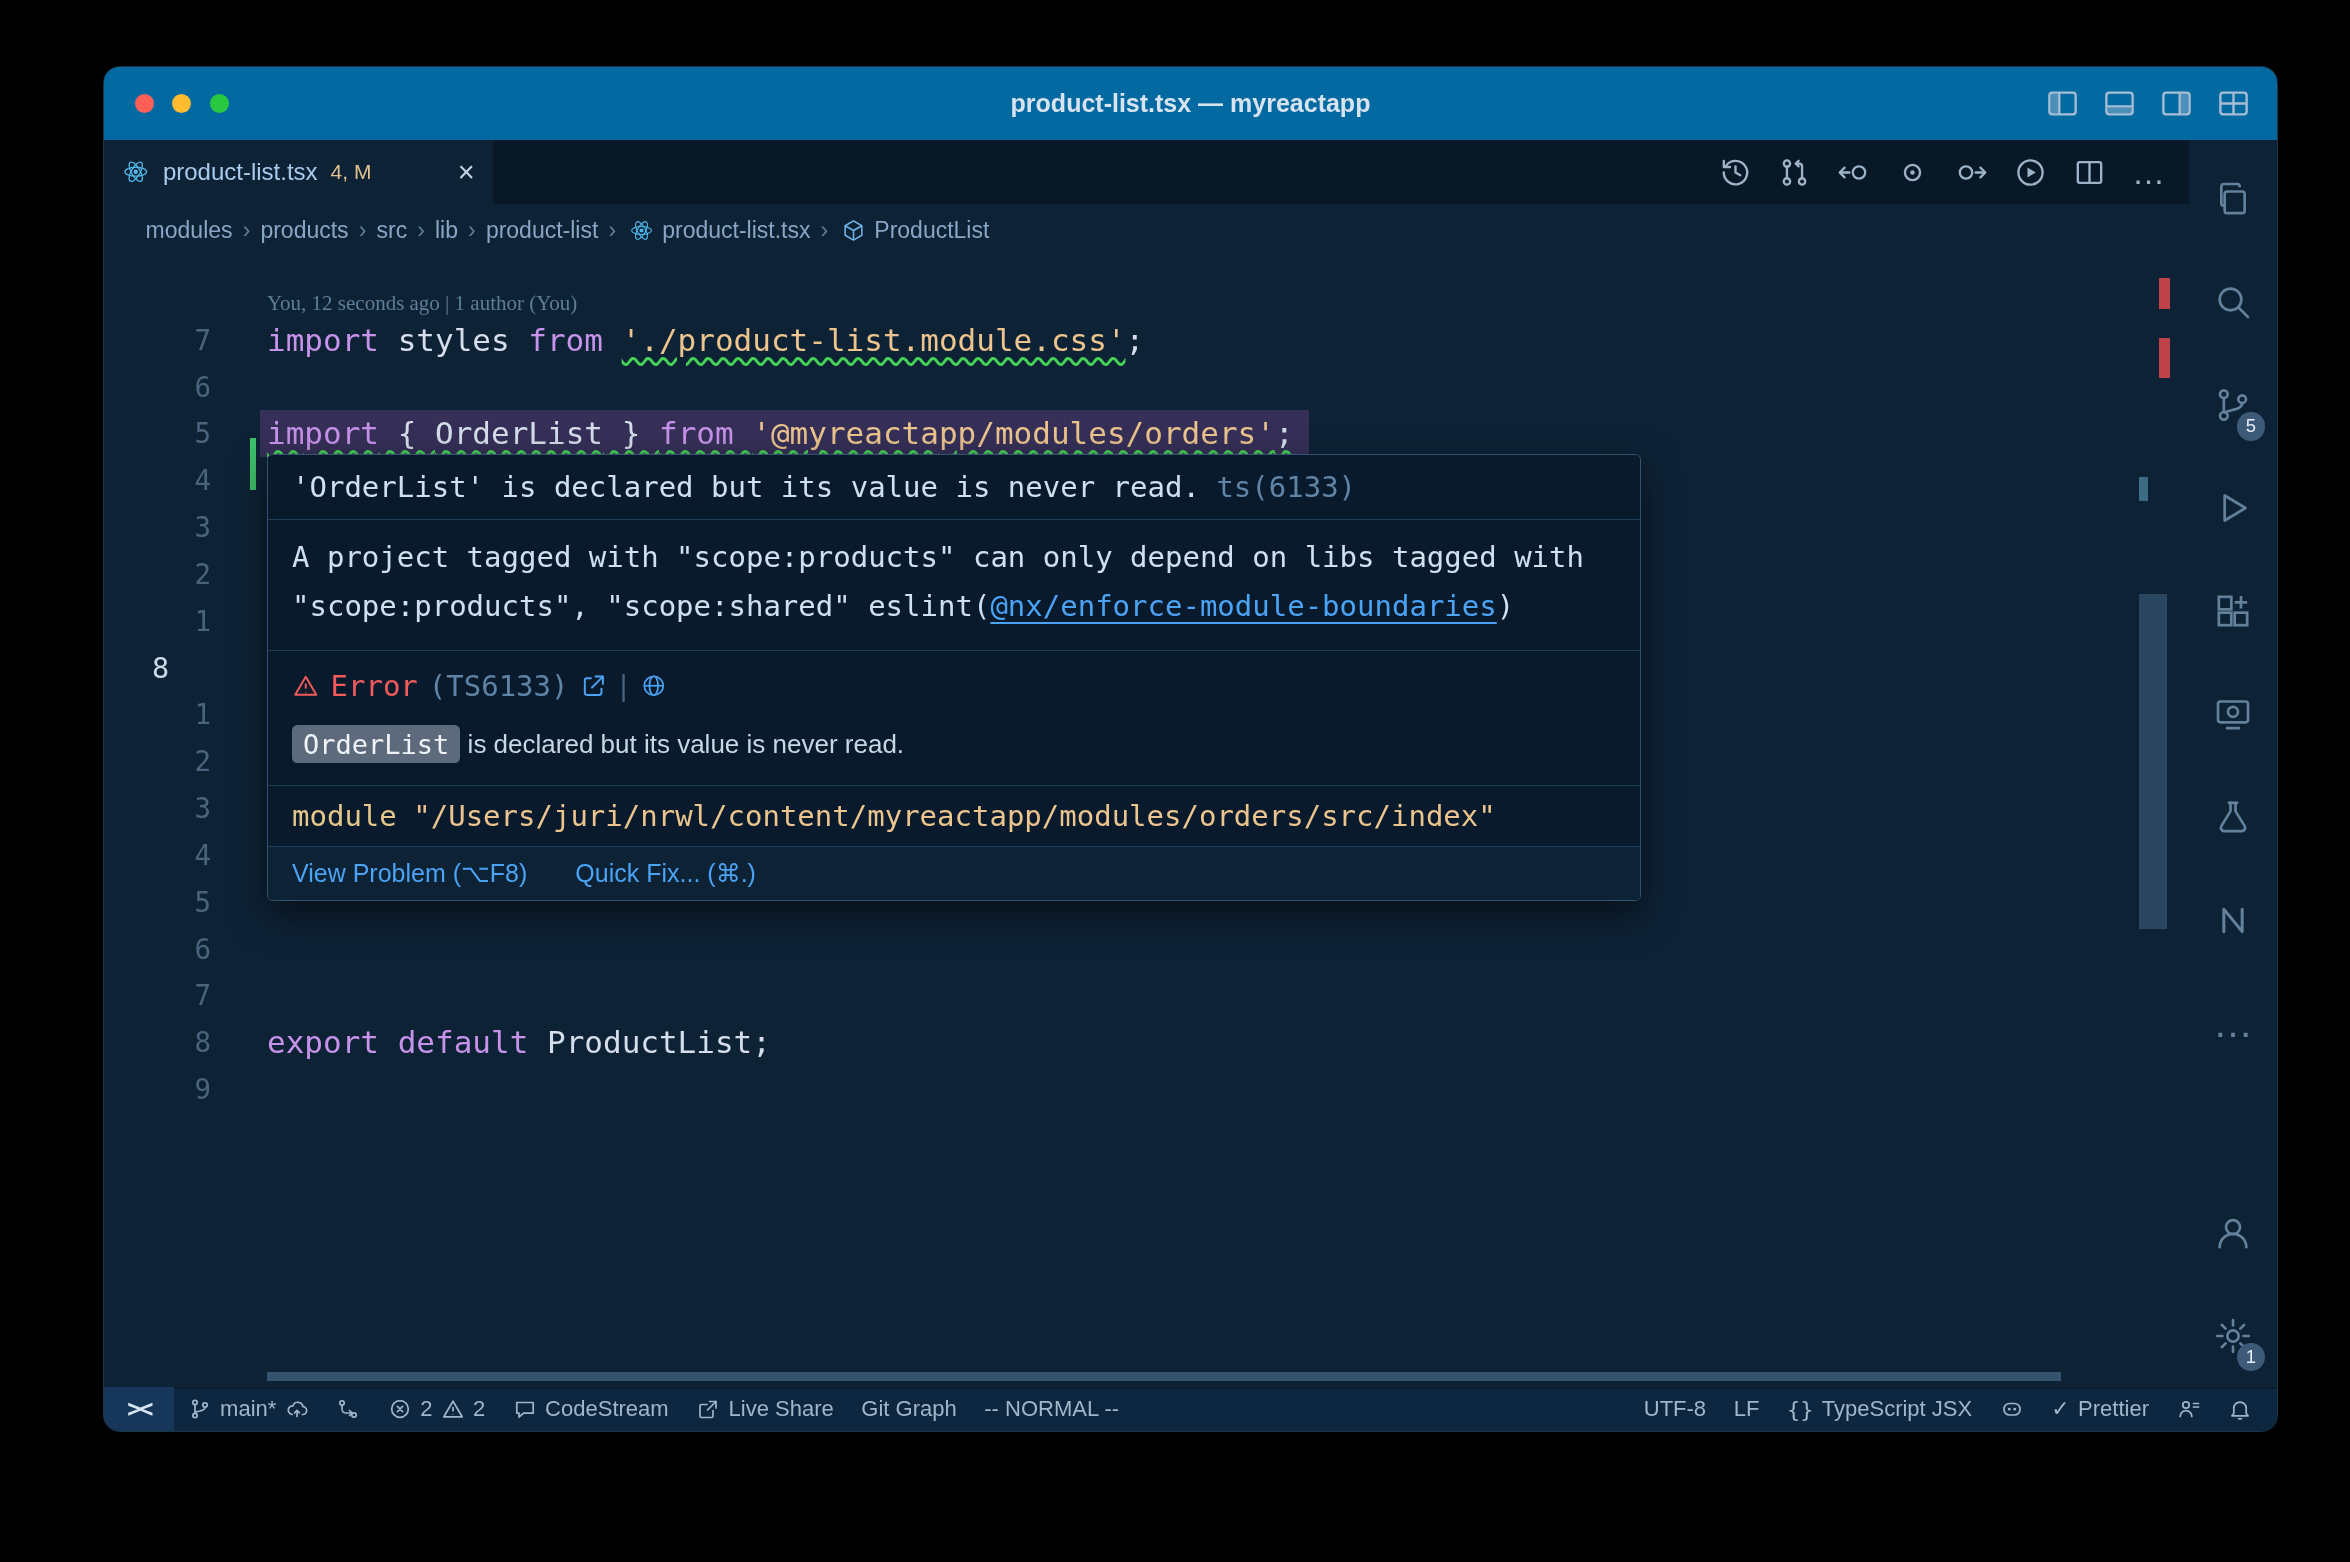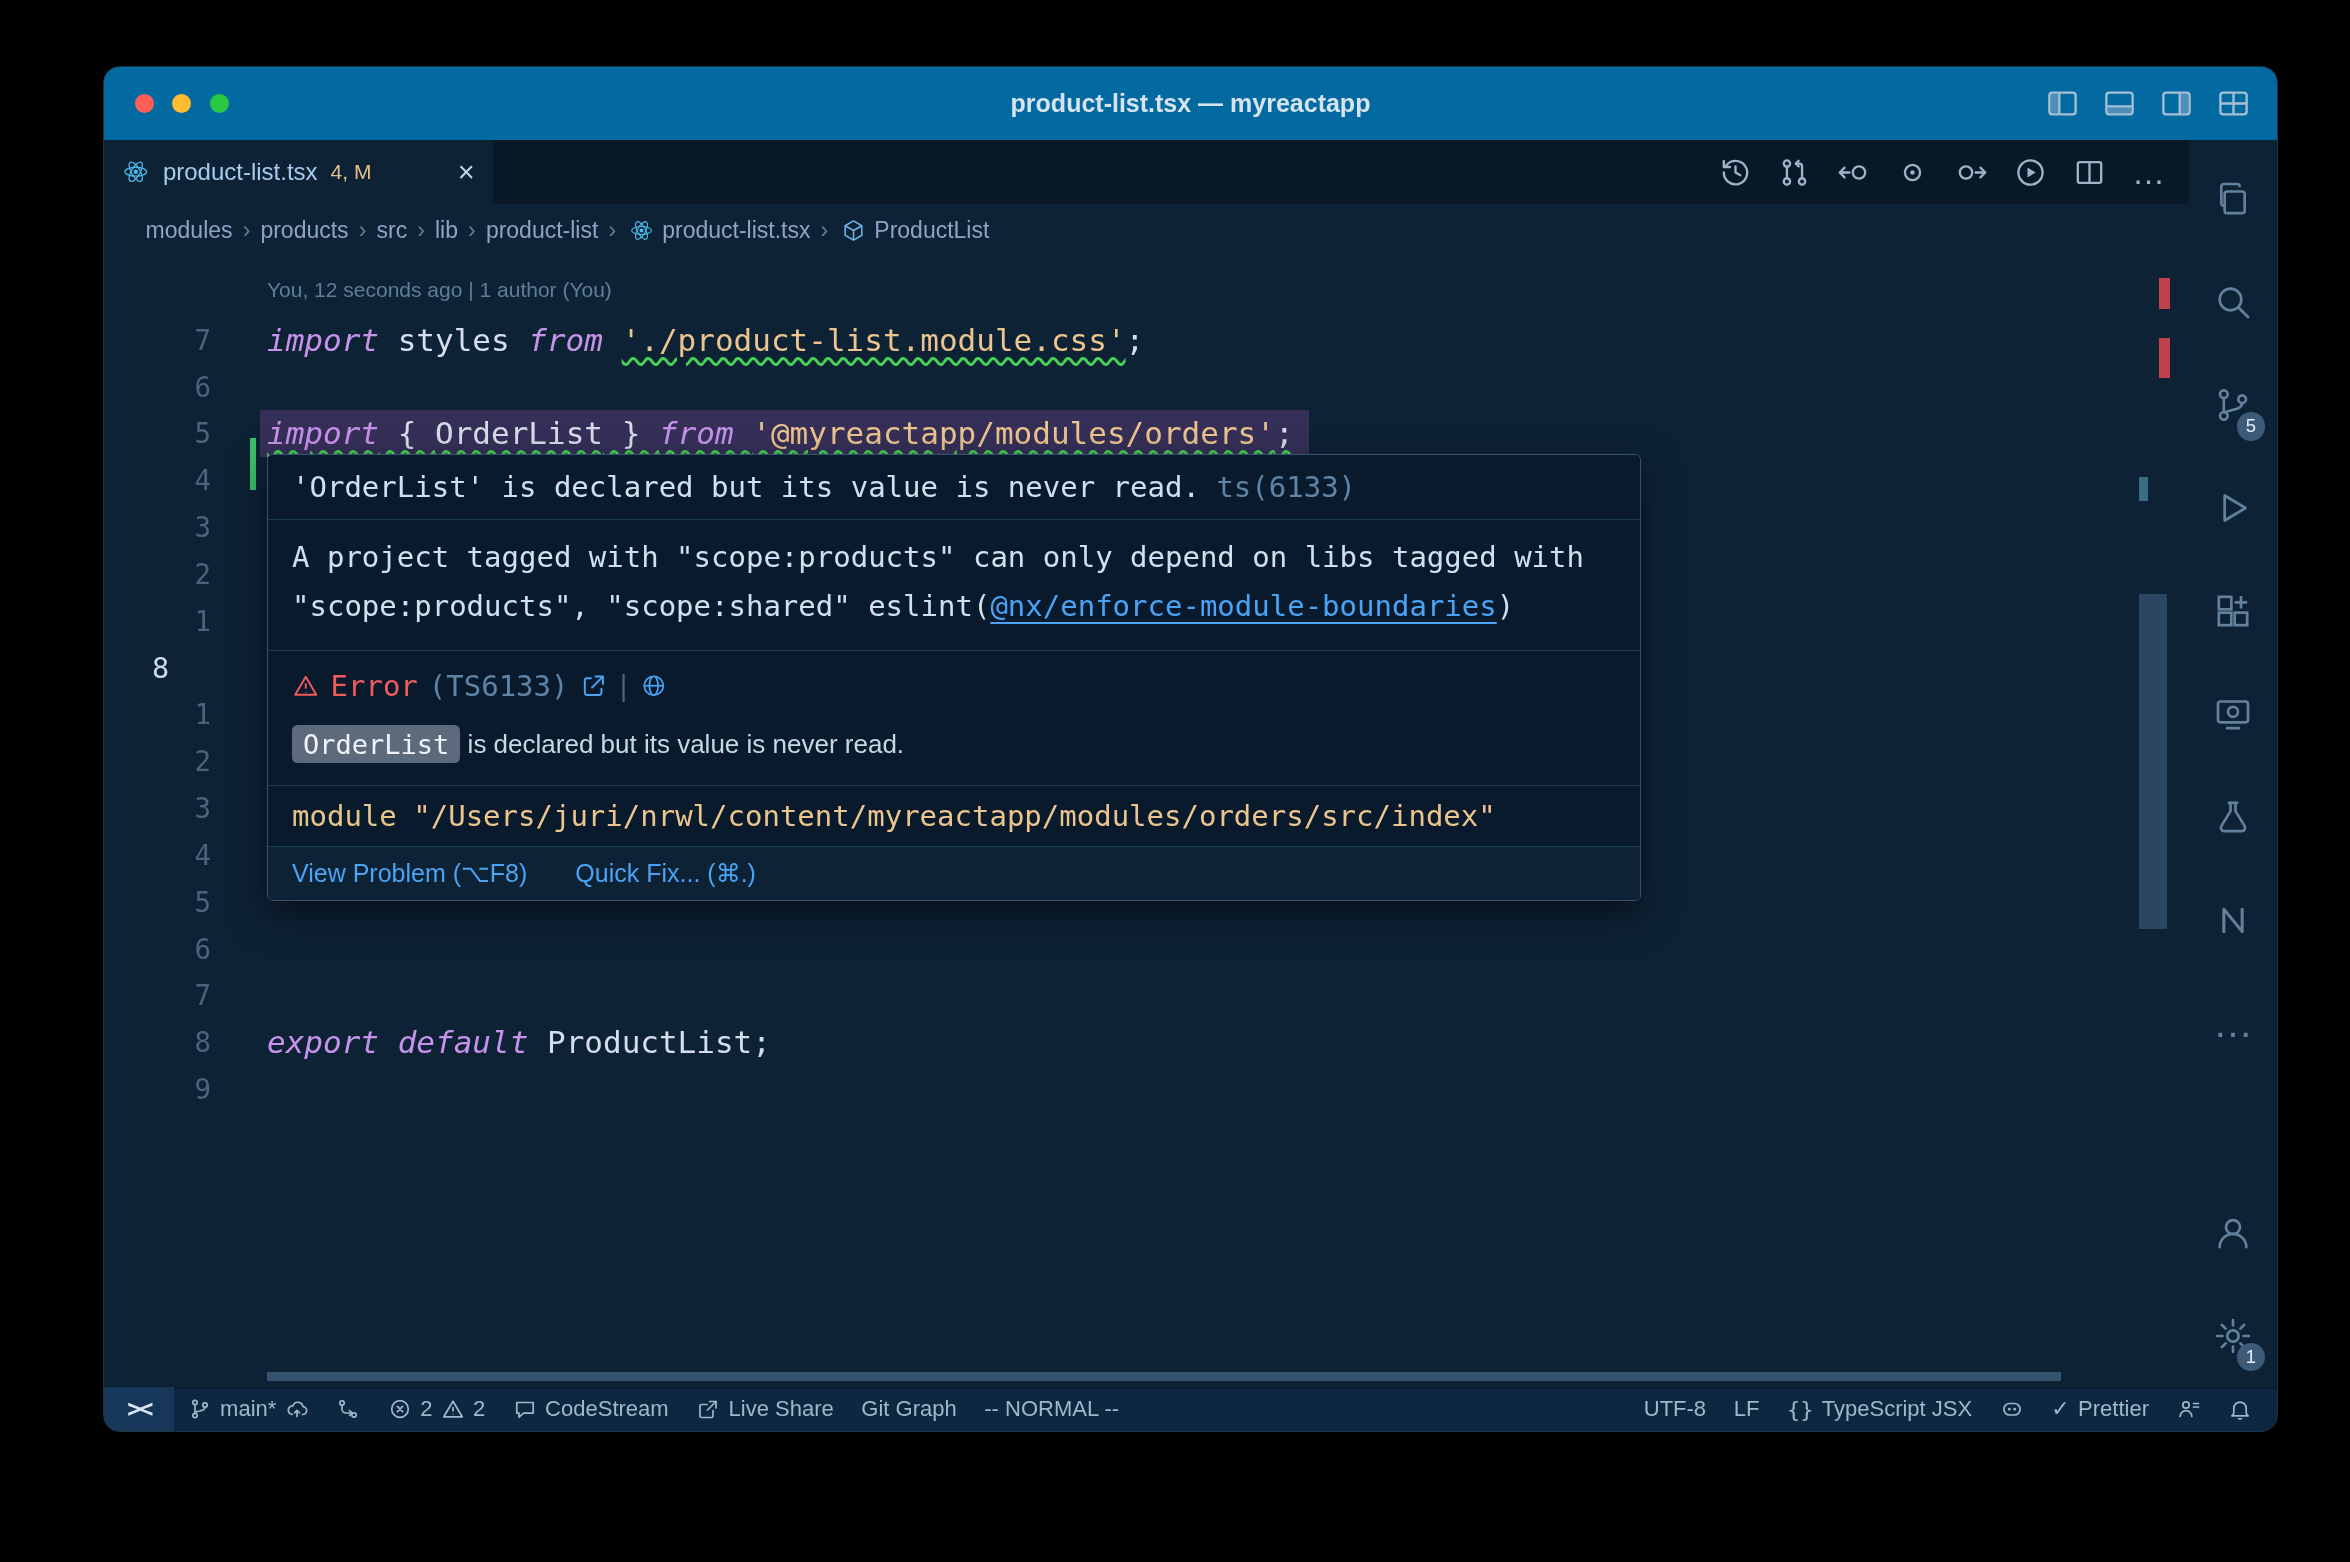--- a/index.html
+++ b/index.html
@@ -43,26 +43,26 @@
   .bc-ic{display:flex;margin:0 3.7px 0 7.3px;}
   .bc-ic svg{width:25px;height:25px}
   .ic-cube{color:#6db4e6}
   
   .editor{flex:1;position:relative;background:#0e2236;overflow:hidden;
           font-family:"DejaVu Sans Mono","Liberation Mono",monospace;}
   .gutter{position:absolute;left:0;top:0;width:138px;height:100%;}
   .ln{position:absolute;right:31px;height:47px;line-height:47px;font-size:27.5px;color:#4a647c;}
   .ln.cur{right:auto;left:48px;color:#ccdae6;font-size:28.5px;}
   .crow{position:absolute;left:163px;height:47px;line-height:47px;font-size:31px;color:#d6deeb;white-space:pre;}
-  .r-lens{top:13px;height:40px;line-height:40px;font-family:Liberation Sans, sans-serif;font-size:21px;color:#5f7e97;}
+  .r-lens{top:26px;height:40px;line-height:40px;font-family:Liberation Serif, serif;font-size:21px;color:#5f7e97;}
   .r-7{top:60px}
   .r-5{top:153px}
   .r-blame{top:388px;left:1554px;font-size:29px;color:#4e6b85;}
   .r-exp{top:762px}
-  .tk.kw{color:var(--keyword);font-style:italic;}
+  .tk.kw{color:var(--keyword);}
   .tk.pl{color:#d6deeb}
   .tk.str{color:var(--string)}
   .tk.sq,.sqall{text-decoration-line:underline;text-decoration-style:wavy;
         text-decoration-color:var(--squiggle);text-decoration-thickness:2.8px;text-underline-offset:6.4px;}
   .hl5{position:absolute;left:156px;top:153px;width:1049px;height:47px;background:var(--selection);}
   .mod-bar{position:absolute;left:146px;top:181px;width:6.4px;height:52px;background:#3dbf69;}
   .mark{position:absolute;}
   .ruler-red1{left:2055px;top:21px;width:11px;height:31px;background:#bf4149;}
   .ruler-red2{left:2055px;top:81px;width:11px;height:40px;background:#bf4149;}
   .ruler-teal{left:2035px;top:220px;width:9.2px;height:24px;background:#3c6c84;}

